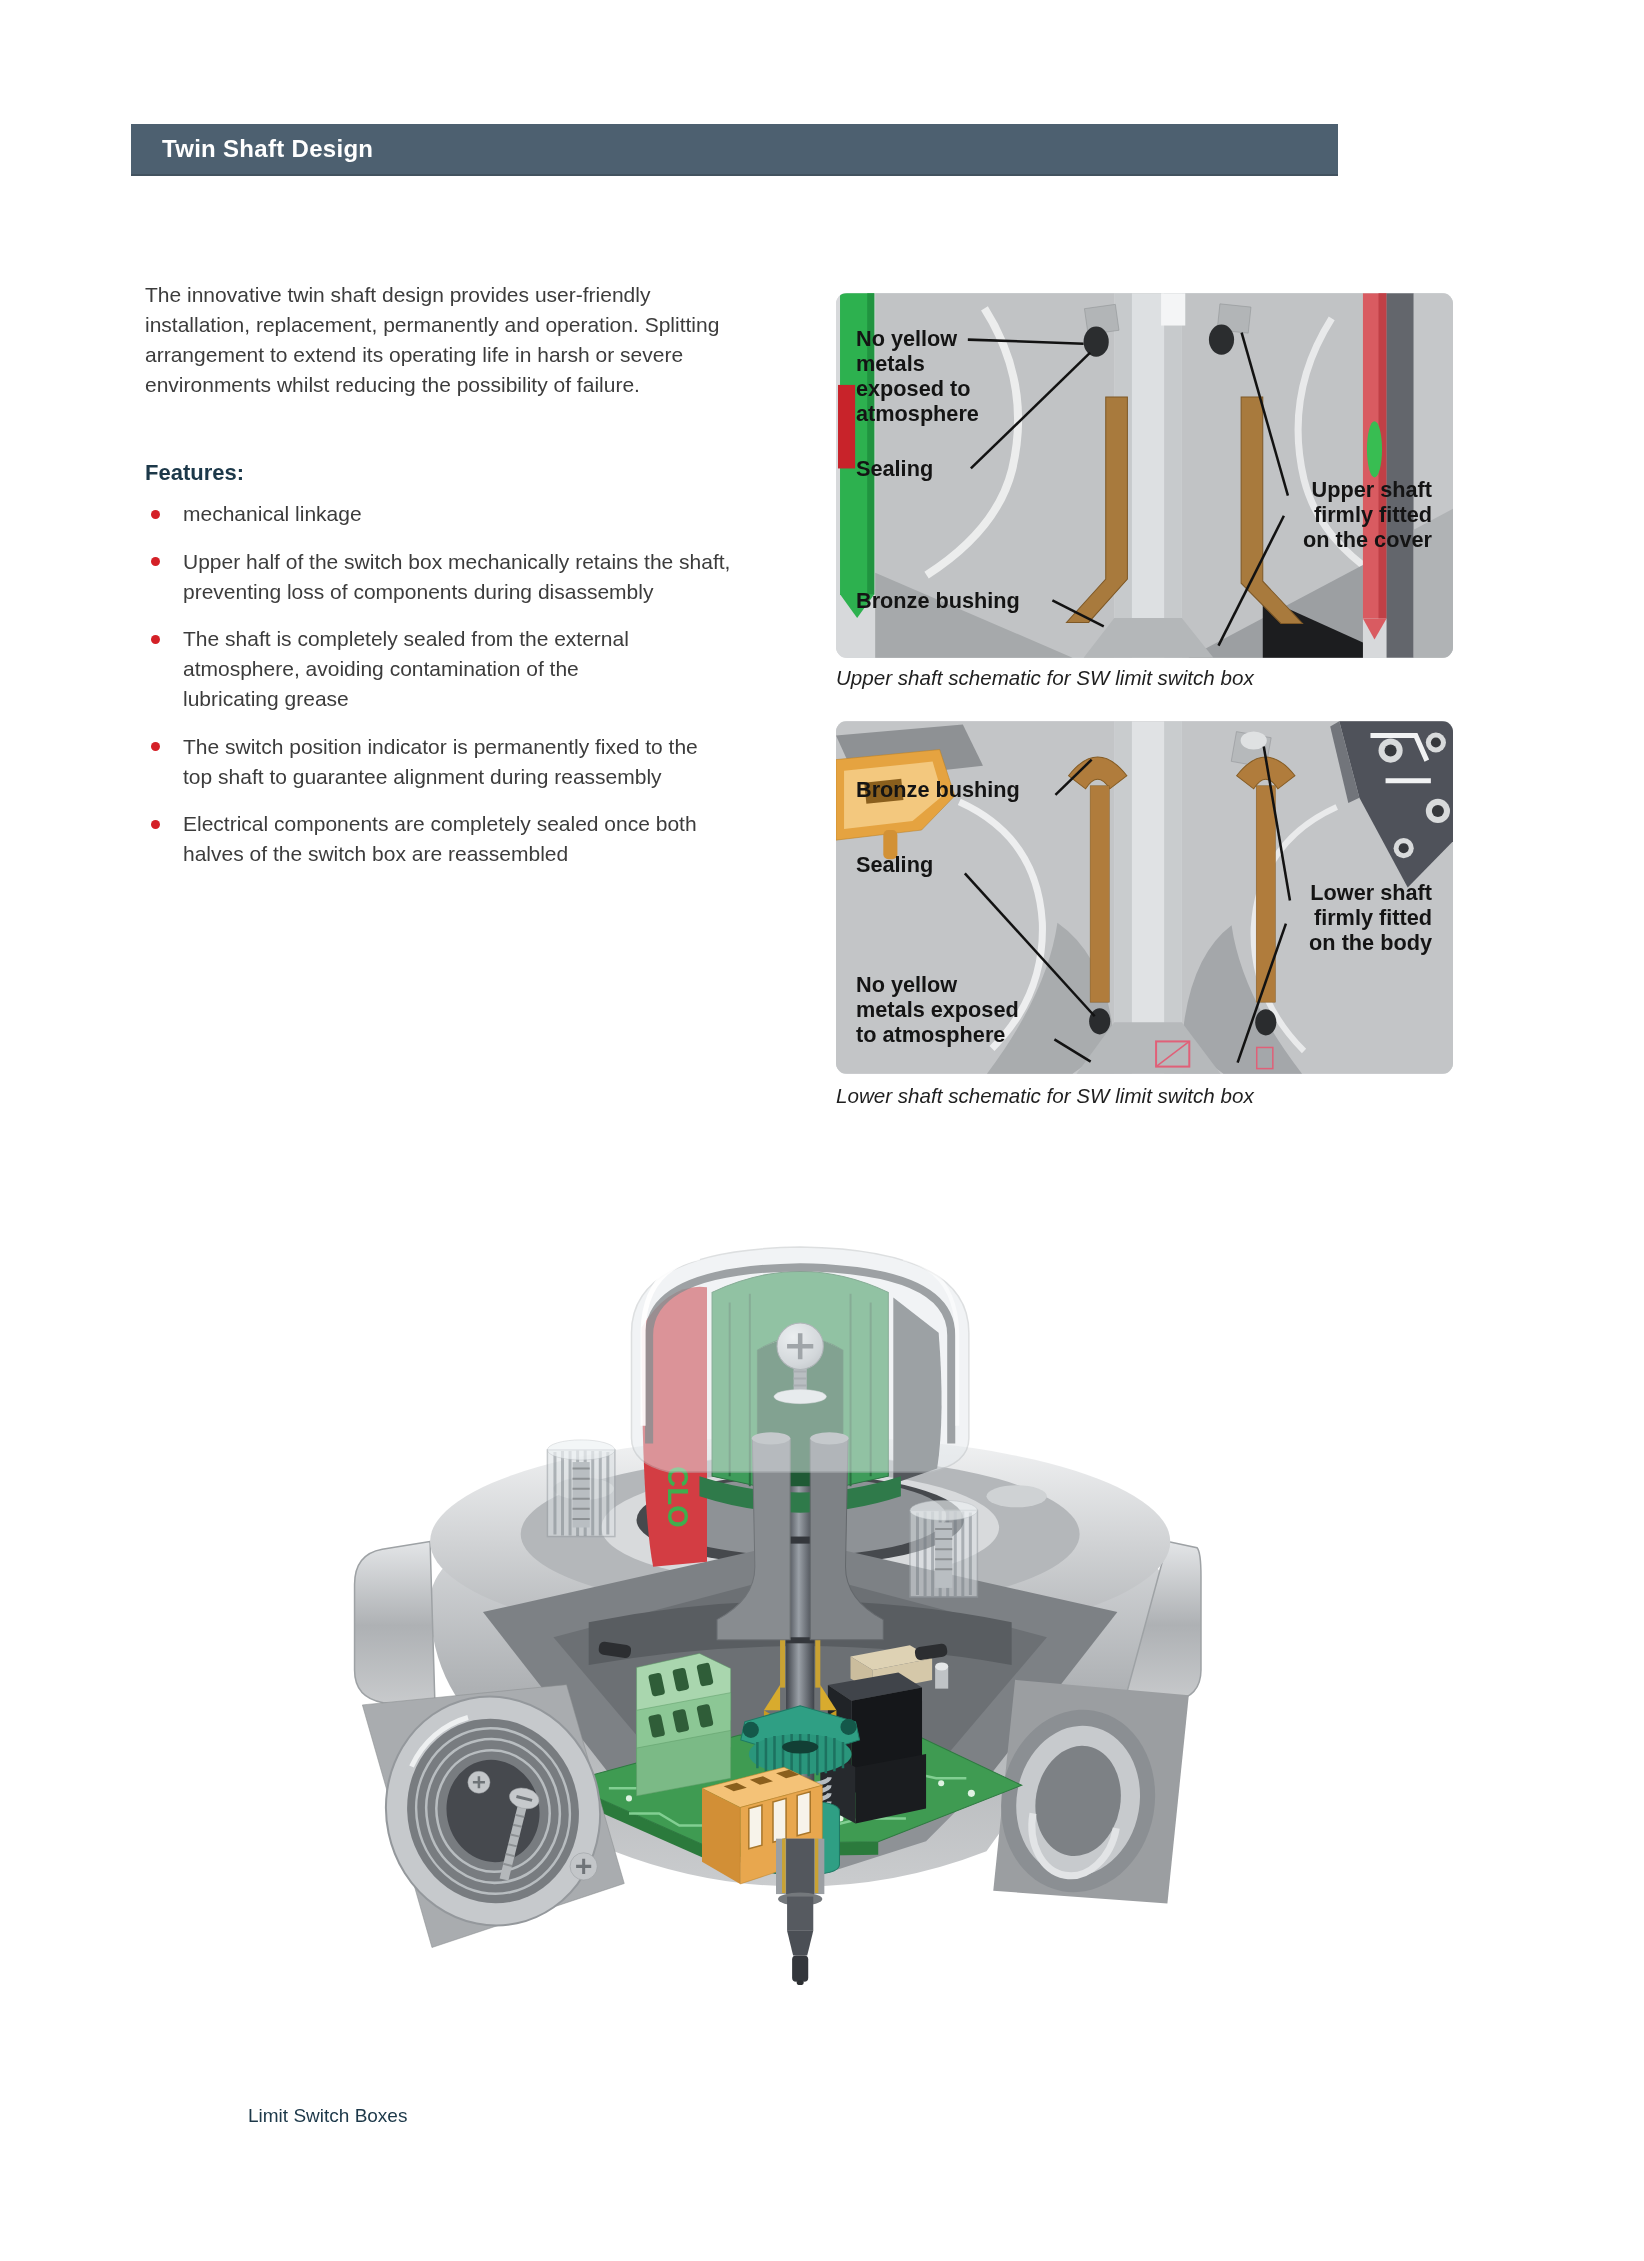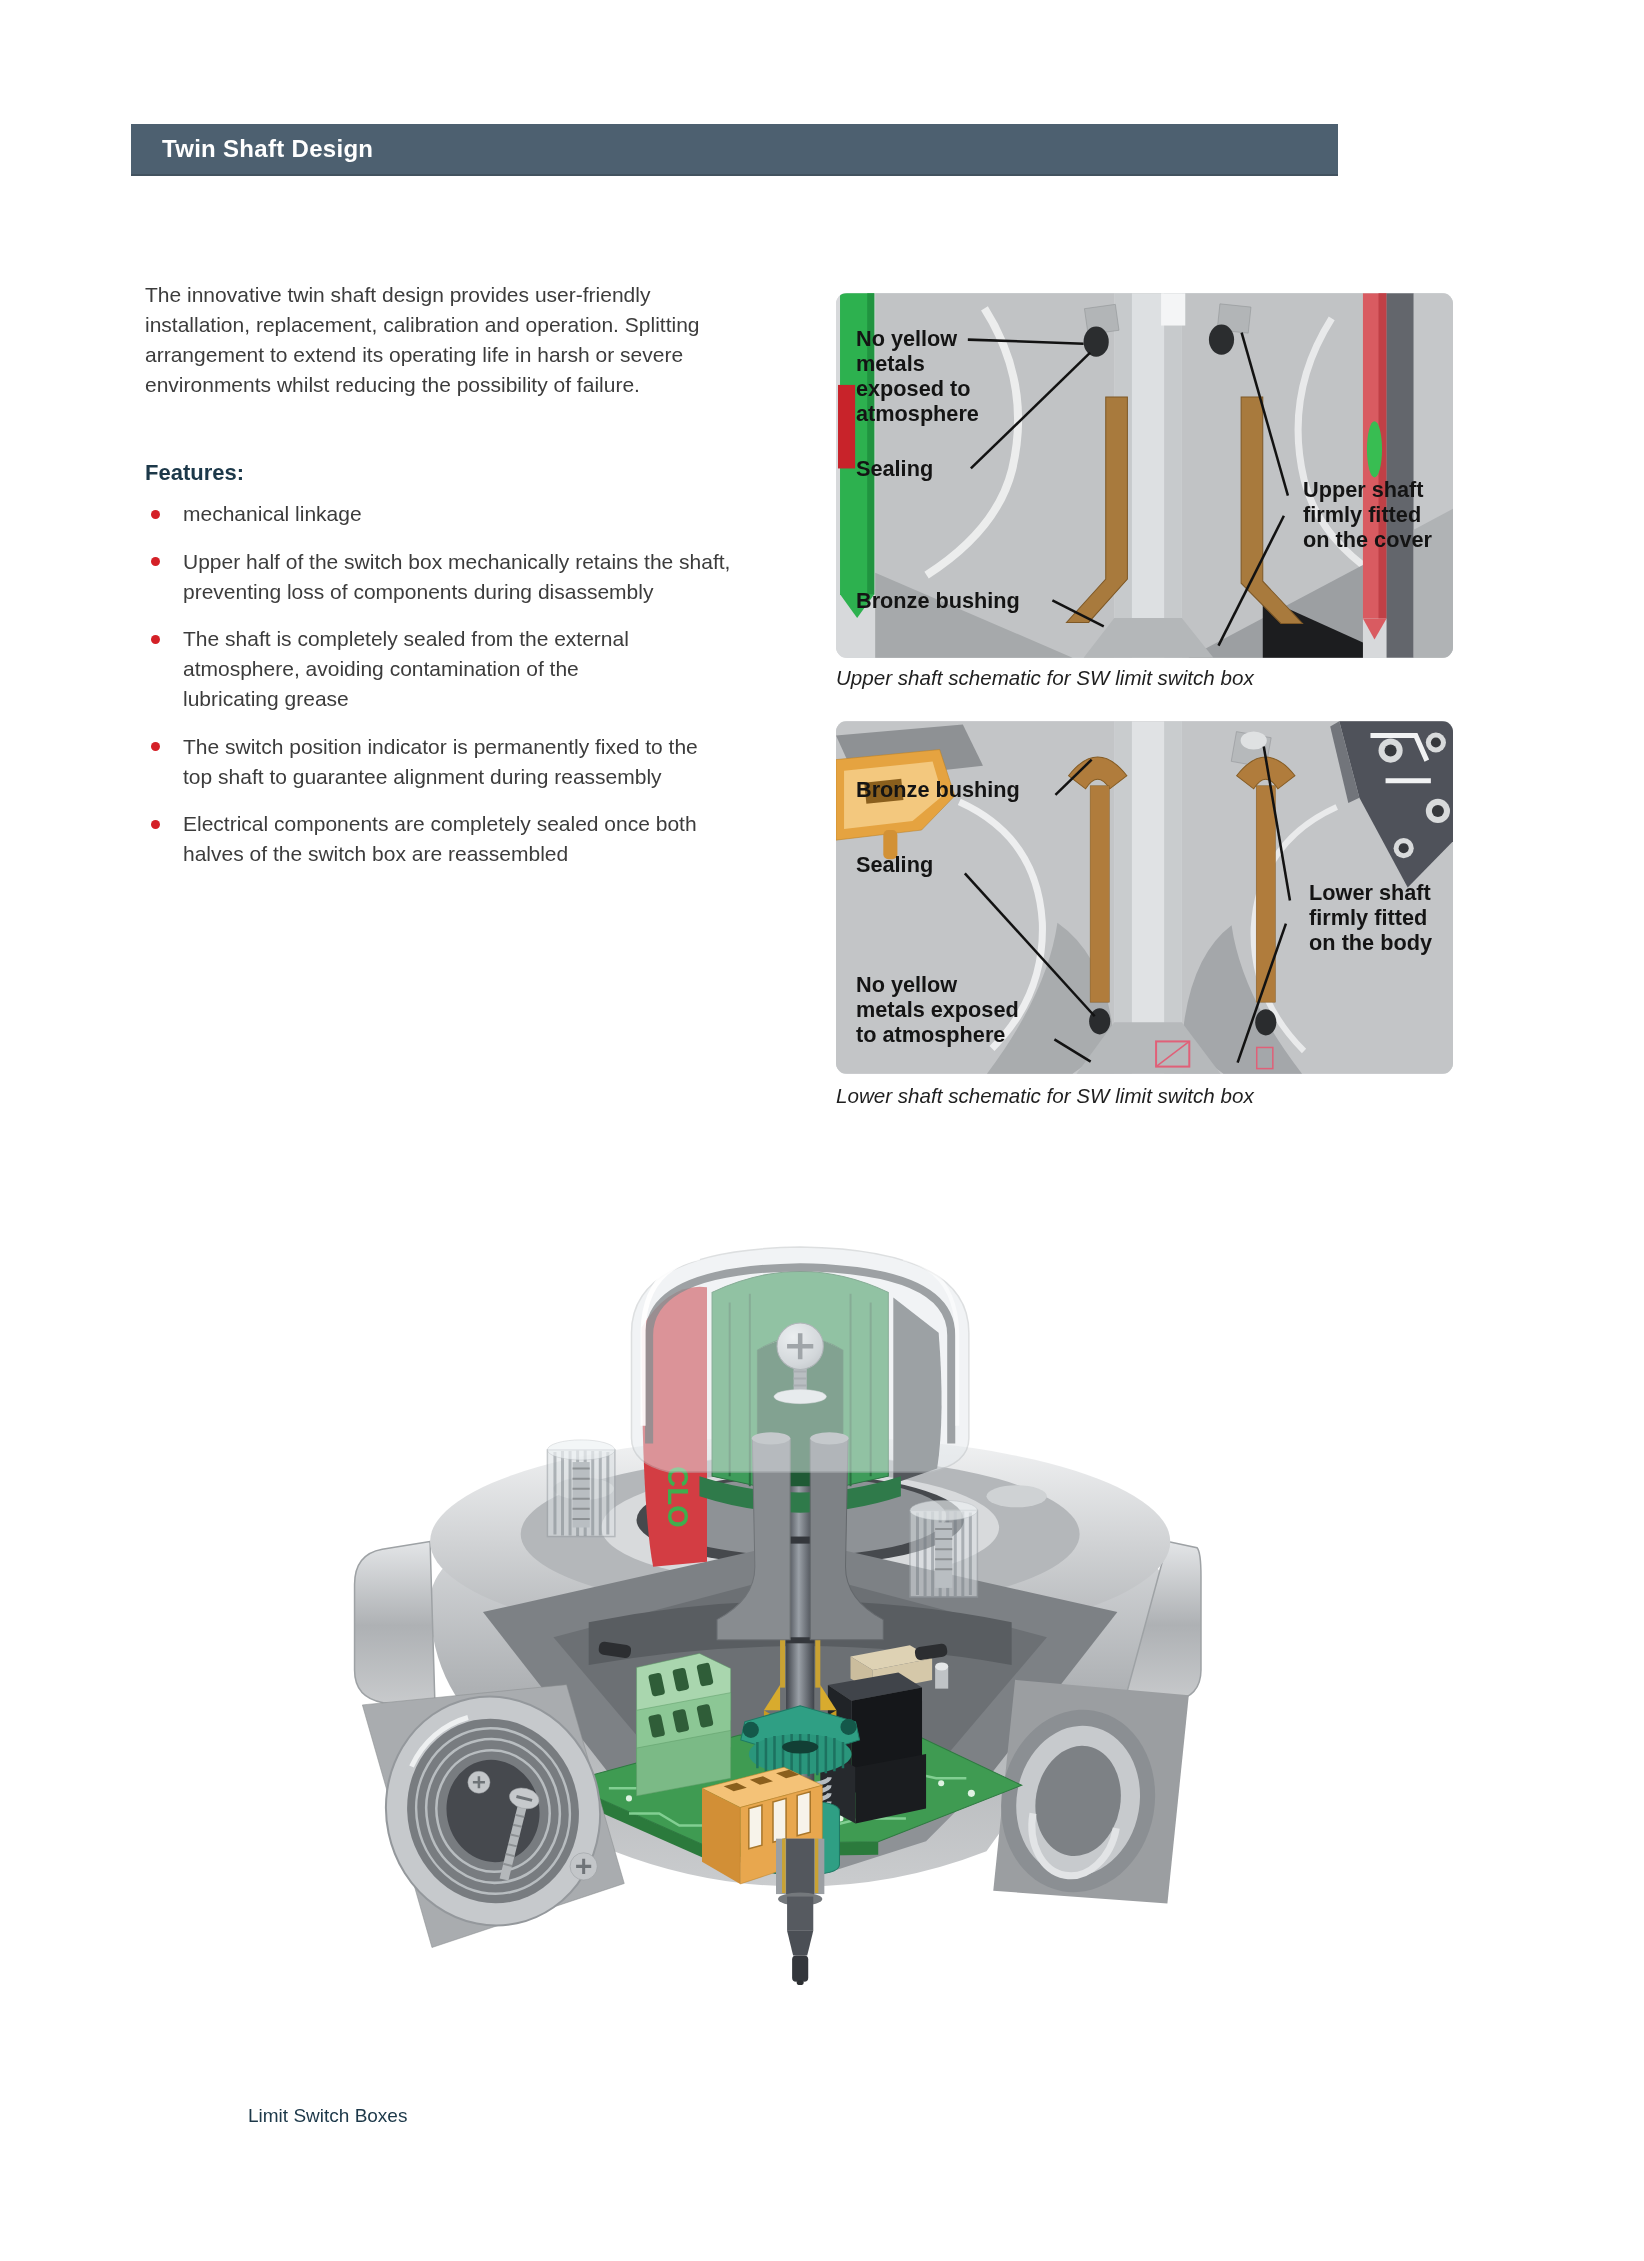--- a/index.html
+++ b/index.html
@@ -16,39 +16,39 @@
   .bullet-item{position:relative;padding-left:38px;margin-bottom:17.6px;font-size:21px;line-height:30px;color:var(--text,#3c3c3c);}
   .bullet-item .dot{position:absolute;left:6px;top:10.6px;width:9px;height:9px;border-radius:50%;
         background:var(--accent_red,#d42027);}
   .bullet-item span.line{display:block;}
   .figure{position:absolute;width:617px;border-radius:11px;overflow:hidden;background:var(--figure_bg,#d7d9db);}
   .figure svg{position:absolute;left:0;top:0;}
   #fig-upper{left:836px;top:293px;height:365px;}
   #fig-lower{left:836px;top:721px;height:353px;}
   .fig-label{position:absolute;font-size:21.7px;font-weight:bold;line-height:25px;color:var(--label,#141414);}
   .fig-label span{display:block;}
-  .fig-label.right{}
+  .fig-label.right{text-align:right;}
   .caption{position:absolute;left:836px;width:617px;font-size:20.6px;font-style:italic;color:var(--caption,#1f1f1f);}
   #caption-upper{top:666px;}
   #caption-lower{top:1084px;}
   .render{position:absolute;left:347px;top:1214px;width:856px;height:771px;}
   .footer{position:absolute;left:248px;top:2105px;font-size:19px;font-weight:500;color:var(--heading,#2c3e4d);}
 </style>
 </head>
 <body>
 
 <div class="page">
 
   <div class="header-bar">
     <div class="title">Twin Shaft Design</div>
   </div>
 
   <div class="intro">
     <span>The innovative twin shaft design provides user-friendly</span>
-    <span>installation, replacement, calibration and operation. Splitting</span>
+    <span>installation, replacement, permanently and operation. Splitting</span>
     <span>arrangement to extend its operating life in harsh or severe</span>
     <span>environments whilst reducing the possibility of failure.</span>
   </div>
 
   <div class="features-heading">Features:</div>
   <div class="bullets">
     <div class="bullet-item">
       <span class="dot"></span>
       <span class="line">mechanical linkage</span>
     </div>

